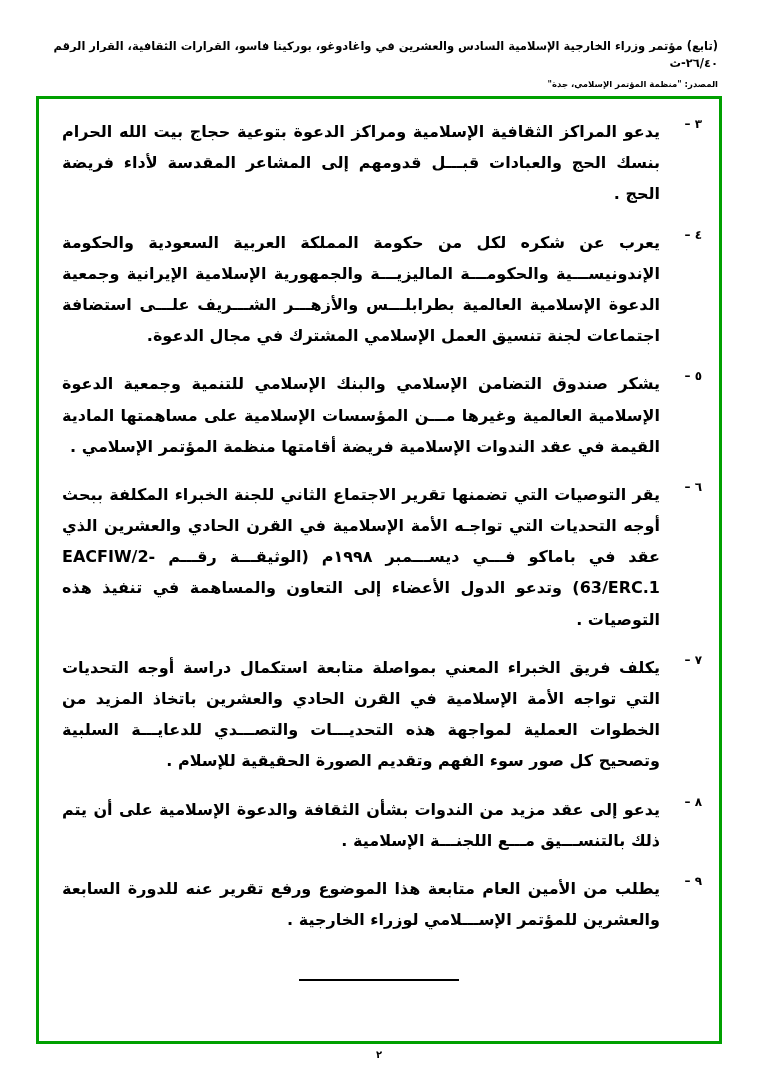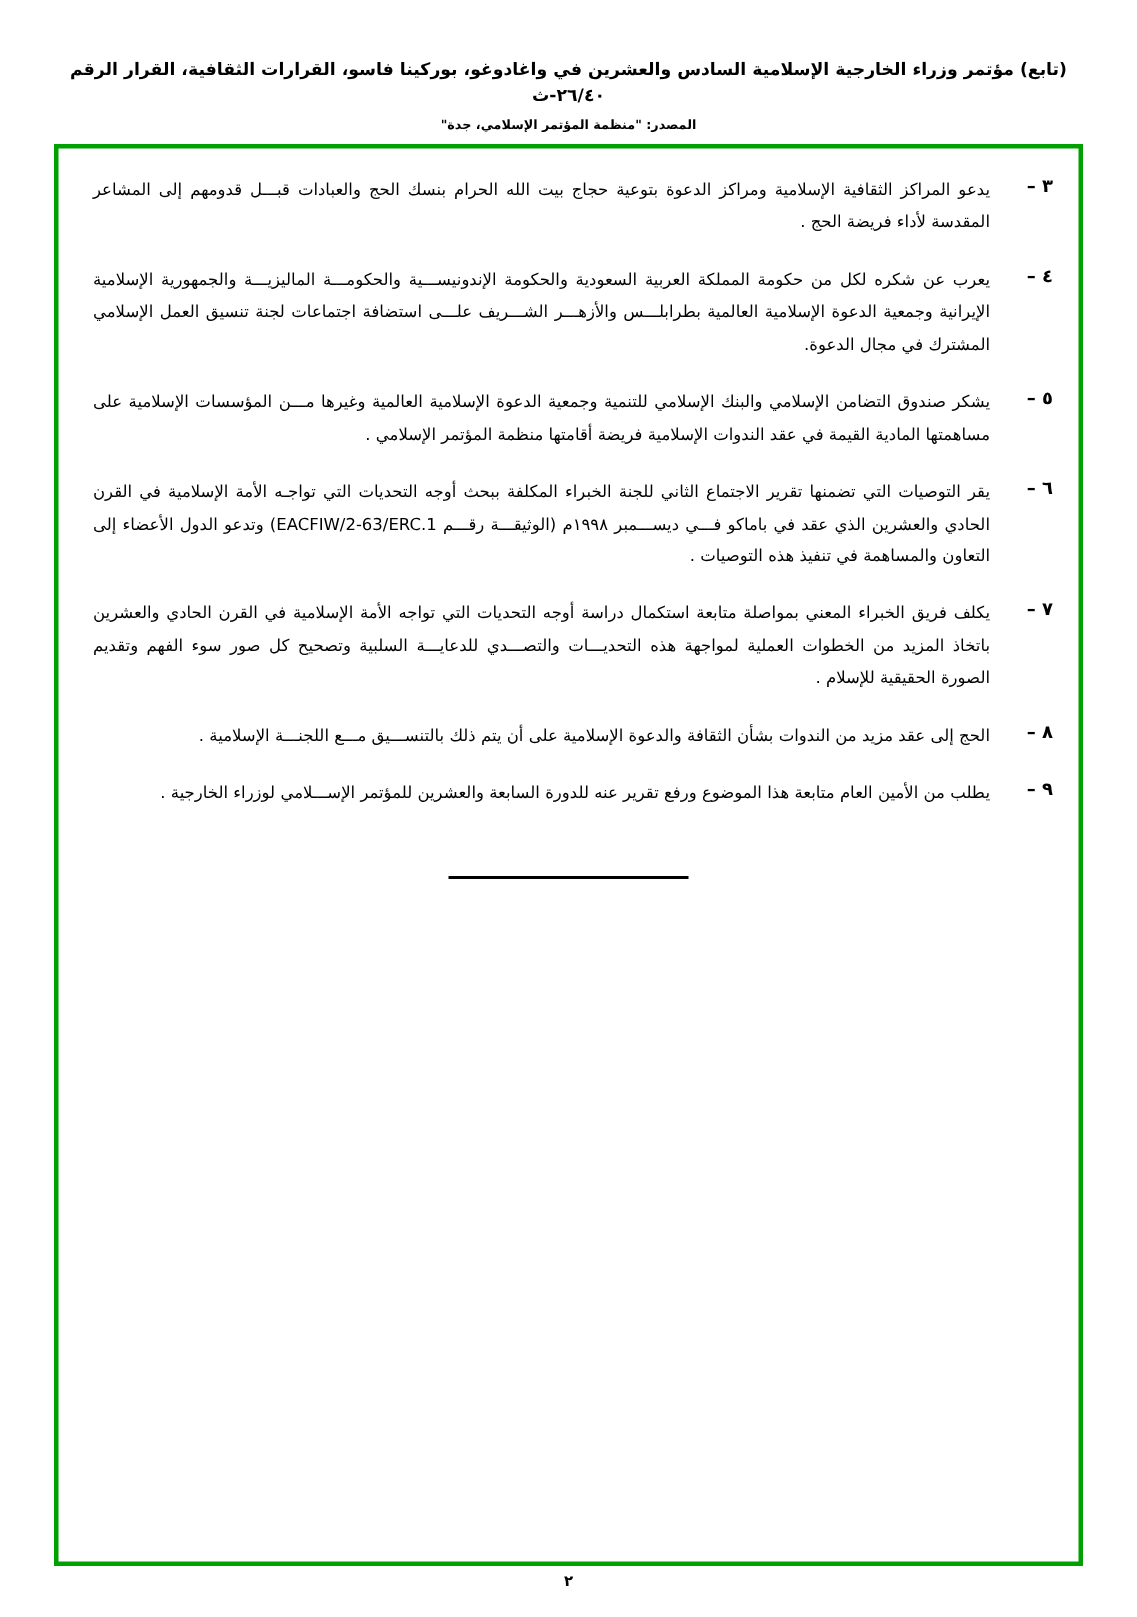--- a/index.html
+++ b/index.html
@@ -20,21 +20,20 @@
     position: absolute;
     inset: 0;
   }
 
   
   .header {
     position: absolute;
     top: 38px;
     left: 40px;
     right: 40px;
-    text-align: center;
   }
   .header-line1 {
     font-size: 11.5px;
     font-weight: bold;
     direction: rtl;
     line-height: 1.5;
     letter-spacing: 0px;
   }
   .header-line2 {
     font-size: 8.5px;
@@ -73,22 +72,22 @@
     flex: 0 0 42px;
     font-size: 12px;
     font-weight: bold;
     text-align: right;
     padding-top: 1px;
     white-space: nowrap;
     direction: rtl;
   }
   .clause-body {
     flex: 1 1 auto;
-    font-size: 11px;
-    font-weight: normal;
+    font-size: 16px;
+    font-weight: bold;
     line-height: 1.95;
     text-align: justify;
     text-align-last: right;
     direction: rtl;
     padding-left: 6px;
   }
   .ltr-code {
     direction: ltr;
     unicode-bidi: embed;
     font-family: "DejaVu Sans", "Liberation Sans", sans-serif;
@@ -152,21 +151,21 @@
       <div class="clause-body"><span>يقر التوصيات التي تضمنها تقرير الاجتماع الثاني للجنة الخبراء المكلفة ببحث أوجه التحديات التي تواجـه الأمة الإسلامية في القرن الحادي والعشرين الذي عقد في باماكو فـــي ديســـمبر ١٩٩٨م (الوثيقـــة رقـــم </span><span class="ltr-code">EACFIW/2-63/ERC.1</span><span>) وتدعو الدول الأعضاء إلى التعاون والمساهمة في تنفيذ هذه التوصيات .</span></div>
     </div>
 
     <div class="clause">
       <div class="clause-num">٧ –</div>
       <div class="clause-body">يكلف فريق الخبراء المعني بمواصلة متابعة استكمال دراسة أوجه التحديات التي تواجه الأمة الإسلامية في القرن الحادي والعشرين باتخاذ المزيد من الخطوات العملية لمواجهة هذه التحديـــات والتصـــدي للدعايـــة السلبية وتصحيح كل صور سوء الفهم وتقديم الصورة الحقيقية للإسلام .</div>
     </div>
 
     <div class="clause">
       <div class="clause-num">٨ –</div>
-      <div class="clause-body">الحج إلى عقد مزيد من الندوات بشأن الثقافة والدعوة الإسلامية على أن يتم ذلك بالتنســـيق مـــع اللجنـــة الإسلامية .</div>
+      <div class="clause-body">يدعو إلى عقد مزيد من الندوات بشأن الثقافة والدعوة الإسلامية على أن يتم ذلك بالتنســـيق مـــع اللجنـــة الإسلامية .</div>
     </div>
 
     <div class="clause">
       <div class="clause-num">٩ –</div>
       <div class="clause-body">يطلب من الأمين العام متابعة هذا الموضوع ورفع تقرير عنه للدورة السابعة والعشرين للمؤتمر الإســـلامي لوزراء الخارجية .</div>
     </div>
 
     <div class="sep-wrap">
       <div class="sep"></div>
     </div>

